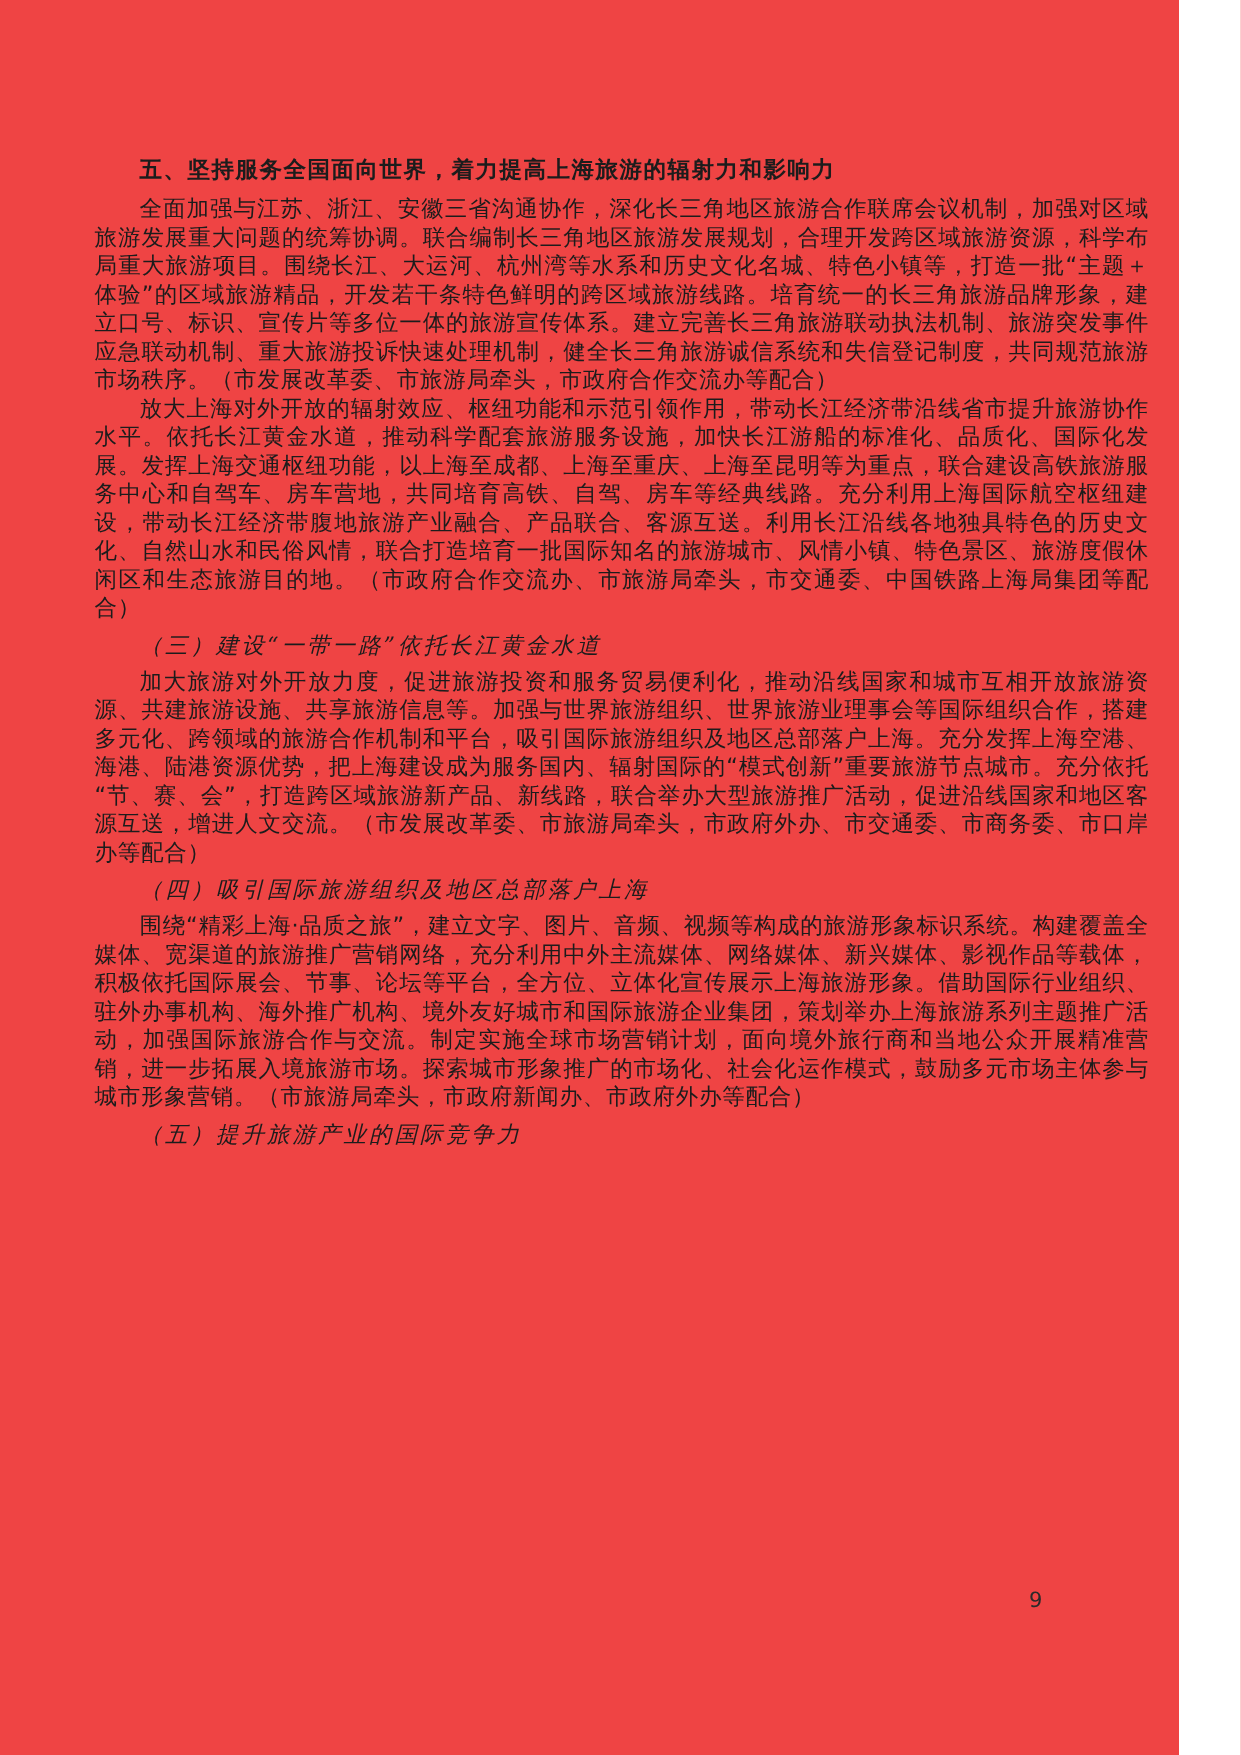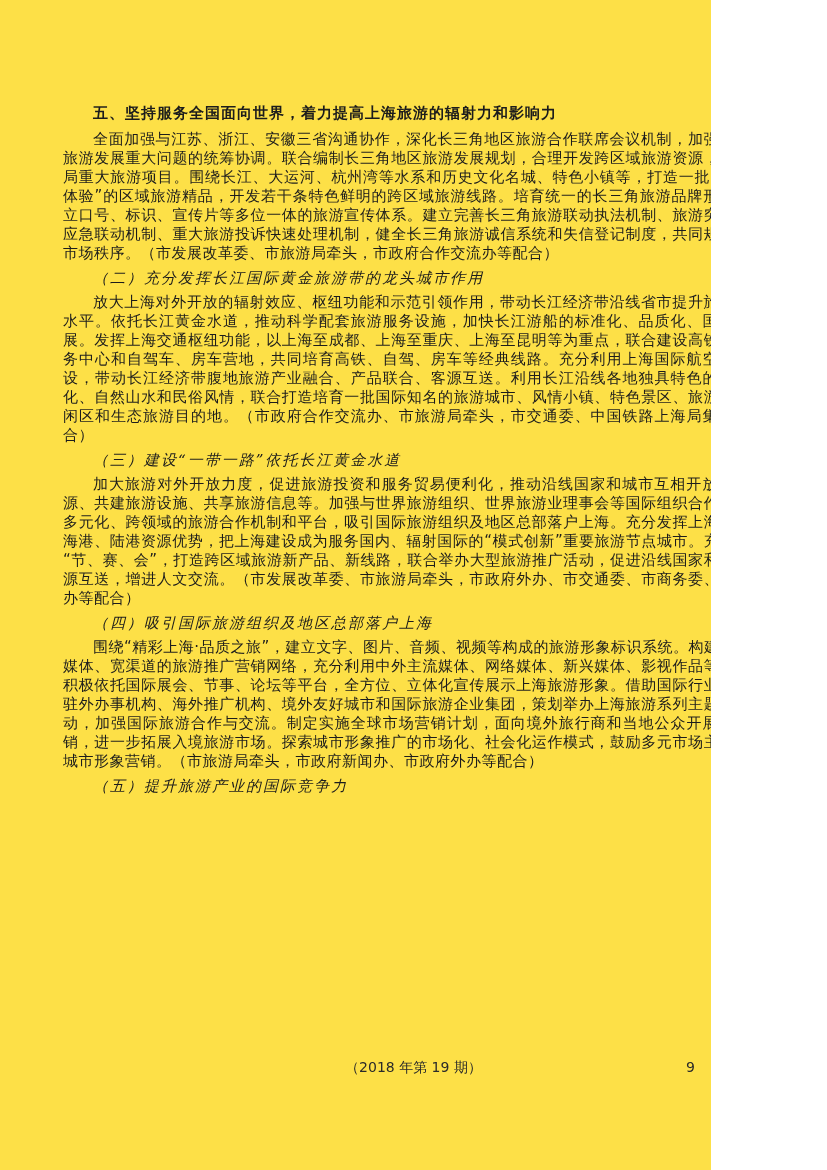--- a/index.html
+++ b/index.html
@@ -2,23 +2,23 @@
 <html lang="zh"><head>
 <meta charset="utf-8">
 <style>
   html, body {
     margin: 0;
     padding: 0;
     background: #ffffff;
   }
   .page {
     position: relative;
-    width: 711px;
+    width: 786px;
     height: 1170px;
-    background: #fde047;
+    background: #ef4444;
     overflow: hidden;
     font-family: "DejaVu Sans", sans-serif;
     color: #1c1c1c;
   }
   .content {
     position: absolute;
     left: 63px;
     top: 100px;
     width: 703px;
   }
@@ -73,36 +73,34 @@
 <div class="page">
   <div class="content">
 
     <h1 class="doc-title">五、坚持服务全国面向世界，着力提高上海旅游的辐射力和影响力</h1>
 
     <div>
       <p class="section-body">全面加强与江苏、浙江、安徽三省沟通协作，深化长三角地区旅游合作联席会议机制，加强对区域旅游发展重大问题的统筹协调。联合编制长三角地区旅游发展规划，合理开发跨区域旅游资源，科学布局重大旅游项目。围绕长江、大运河、杭州湾等水系和历史文化名城、特色小镇等，打造一批“主题＋体验”的区域旅游精品，开发若干条特色鲜明的跨区域旅游线路。培育统一的长三角旅游品牌形象，建立口号、标识、宣传片等多位一体的旅游宣传体系。建立完善长三角旅游联动执法机制、旅游突发事件应急联动机制、重大旅游投诉快速处理机制，健全长三角旅游诚信系统和失信登记制度，共同规范旅游市场秩序。（市发展改革委、市旅游局牵头，市政府合作交流办等配合）</p>
     </div>
 
     <div>
-      <h2 class="section-heading">（二）充分发挥长江国际黄金旅游带的龙头城市作用</h2>
       <p class="section-body">放大上海对外开放的辐射效应、枢纽功能和示范引领作用，带动长江经济带沿线省市提升旅游协作水平。依托长江黄金水道，推动科学配套旅游服务设施，加快长江游船的标准化、品质化、国际化发展。发挥上海交通枢纽功能，以上海至成都、上海至重庆、上海至昆明等为重点，联合建设高铁旅游服务中心和自驾车、房车营地，共同培育高铁、自驾、房车等经典线路。充分利用上海国际航空枢纽建设，带动长江经济带腹地旅游产业融合、产品联合、客源互送。利用长江沿线各地独具特色的历史文化、自然山水和民俗风情，联合打造培育一批国际知名的旅游城市、风情小镇、特色景区、旅游度假休闲区和生态旅游目的地。（市政府合作交流办、市旅游局牵头，市交通委、中国铁路上海局集团等配合）</p>
     </div>
 
     <div>
       <h2 class="section-heading">（三）建设“一带一路”依托长江黄金水道</h2>
       <p class="section-body">加大旅游对外开放力度，促进旅游投资和服务贸易便利化，推动沿线国家和城市互相开放旅游资源、共建旅游设施、共享旅游信息等。加强与世界旅游组织、世界旅游业理事会等国际组织合作，搭建多元化、跨领域的旅游合作机制和平台，吸引国际旅游组织及地区总部落户上海。充分发挥上海空港、海港、陆港资源优势，把上海建设成为服务国内、辐射国际的“模式创新”重要旅游节点城市。充分依托“节、赛、会”，打造跨区域旅游新产品、新线路，联合举办大型旅游推广活动，促进沿线国家和地区客源互送，增进人文交流。（市发展改革委、市旅游局牵头，市政府外办、市交通委、市商务委、市口岸办等配合）</p>
     </div>
 
     <div>
       <h2 class="section-heading">（四）吸引国际旅游组织及地区总部落户上海</h2>
       <p class="section-body">围绕“精彩上海·品质之旅”，建立文字、图片、音频、视频等构成的旅游形象标识系统。构建覆盖全媒体、宽渠道的旅游推广营销网络，充分利用中外主流媒体、网络媒体、新兴媒体、影视作品等载体，积极依托国际展会、节事、论坛等平台，全方位、立体化宣传展示上海旅游形象。借助国际行业组织、驻外办事机构、海外推广机构、境外友好城市和国际旅游企业集团，策划举办上海旅游系列主题推广活动，加强国际旅游合作与交流。制定实施全球市场营销计划，面向境外旅行商和当地公众开展精准营销，进一步拓展入境旅游市场。探索城市形象推广的市场化、社会化运作模式，鼓励多元市场主体参与城市形象营销。（市旅游局牵头，市政府新闻办、市政府外办等配合）</p>
     </div>
 
     <div>
       <h2 class="section-heading">（五）提升旅游产业的国际竞争力</h2>
     </div>
 
   </div>
 
-  <div class="footer-issue">（2018 年第 19 期）</div>
 
   <div class="page-number">9</div>
 </div>
 
 </body></html>

